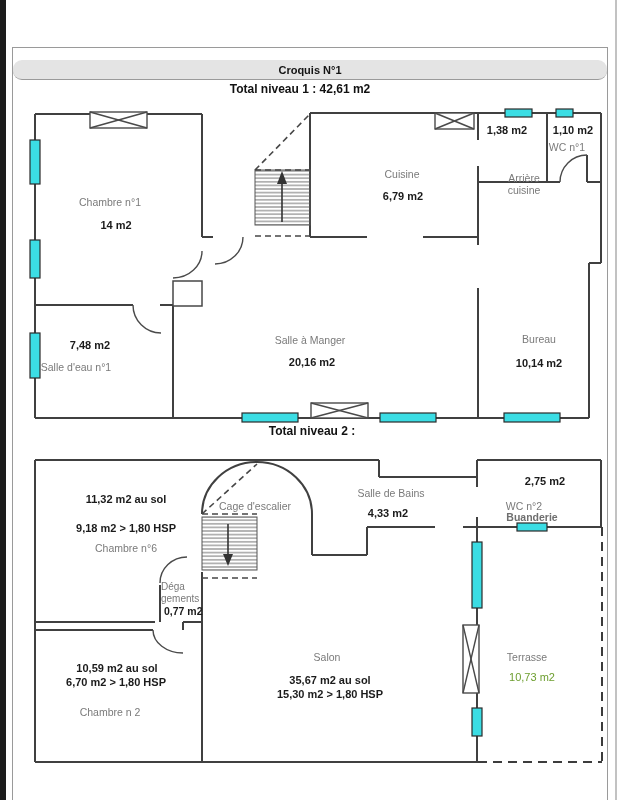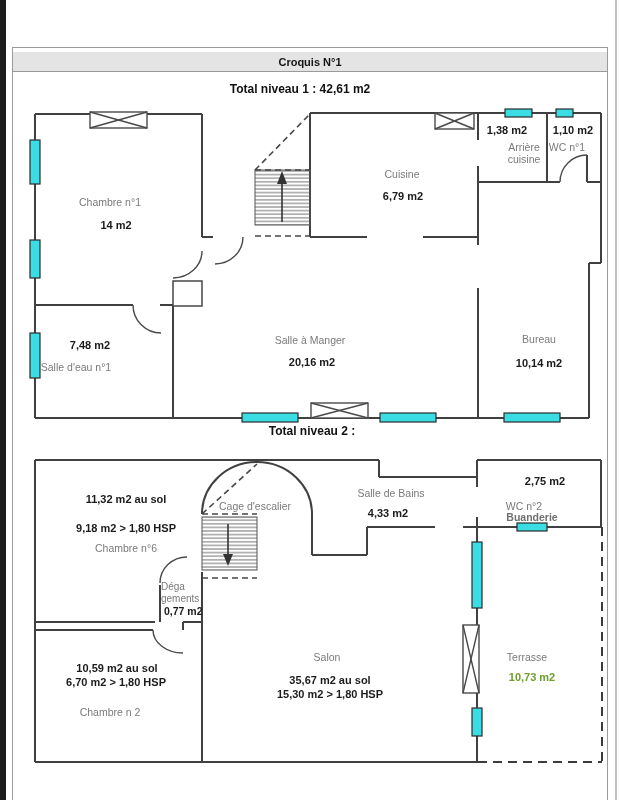--- a/index.html
+++ b/index.html
@@ -7,30 +7,30 @@
        font-family:"Liberation Sans", sans-serif;-webkit-font-smoothing:antialiased;}
   .page{position:absolute;inset:0;background:#fff;}
   .scan-strip{position:absolute;left:0;top:0;width:6px;height:800px;background:#1c1c1c;}
   .scan-line-right{position:absolute;left:615px;top:0;width:2px;height:800px;background:#c2c2c2;}
   .bar1{position:absolute;left:12px;top:13px;width:594px;height:19px;
         background:var(--header-bg,#c7c7c7);border:1px solid #7d7d7d;
         display:flex;align-items:center;justify-content:center;}
   .bar1 span{font-size:11px;font-weight:bold;color:#141414;letter-spacing:.3px;}
   .content-box{position:absolute;left:12px;top:47px;width:594px;height:752px;
                border:1px solid #9a9a9a;background:#fff;}
-  .bar2{position:absolute;left:0;top:4px;width:100%;height:20px;background:var(--subheader-bg,#e4e4e4);
-        border-bottom:1px solid #9a9a9a;display:flex;align-items:center;justify-content:center;box-sizing:border-box;}
+  .bar2{position:absolute;left:0;top:12px;width:100%;height:20px;background:var(--subheader-bg,#e4e4e4);
+        border-bottom:1px solid #9a9a9a;display:flex;align-items:center;justify-content:center;box-sizing:border-box;border-radius:9px;}
   .bar2 span{font-size:11px;font-weight:bold;color:#141414;}
   svg.plan{position:absolute;left:0;top:0;}
   .lbl{position:absolute;white-space:nowrap;transform:translateX(-50%);
        font-size:10.5px;color:var(--label-gray,#7a7a7a);text-align:center;line-height:12px;}
   .lbl.bold{font-size:11px;font-weight:bold;color:#1b1b1b;}
   .lbl.title{font-size:12px;font-weight:bold;color:#111;}
-  .lbl.green{color:var(--terrasse-green,#6d9e2f);font-weight:bold;font-size:11px;}
-  .lbl.wrap{white-space:normal;width:52px;}
+  .lbl.green{color:var(--terrasse-green,#6d9e2f);font-weight:normal;font-size:11px;}
+  .lbl.wrap{white-space:normal;width:52px;margin-top:31px;}
   .lbl.leftal{transform:none;text-align:left;}
   .lbl.graybold{font-weight:bold;color:#6f6f6f;}
 </style>
 </head>
 <body>
 
 <div class="page">
 
   <div class="scan-strip"></div>
   <div class="scan-line-right"></div>

